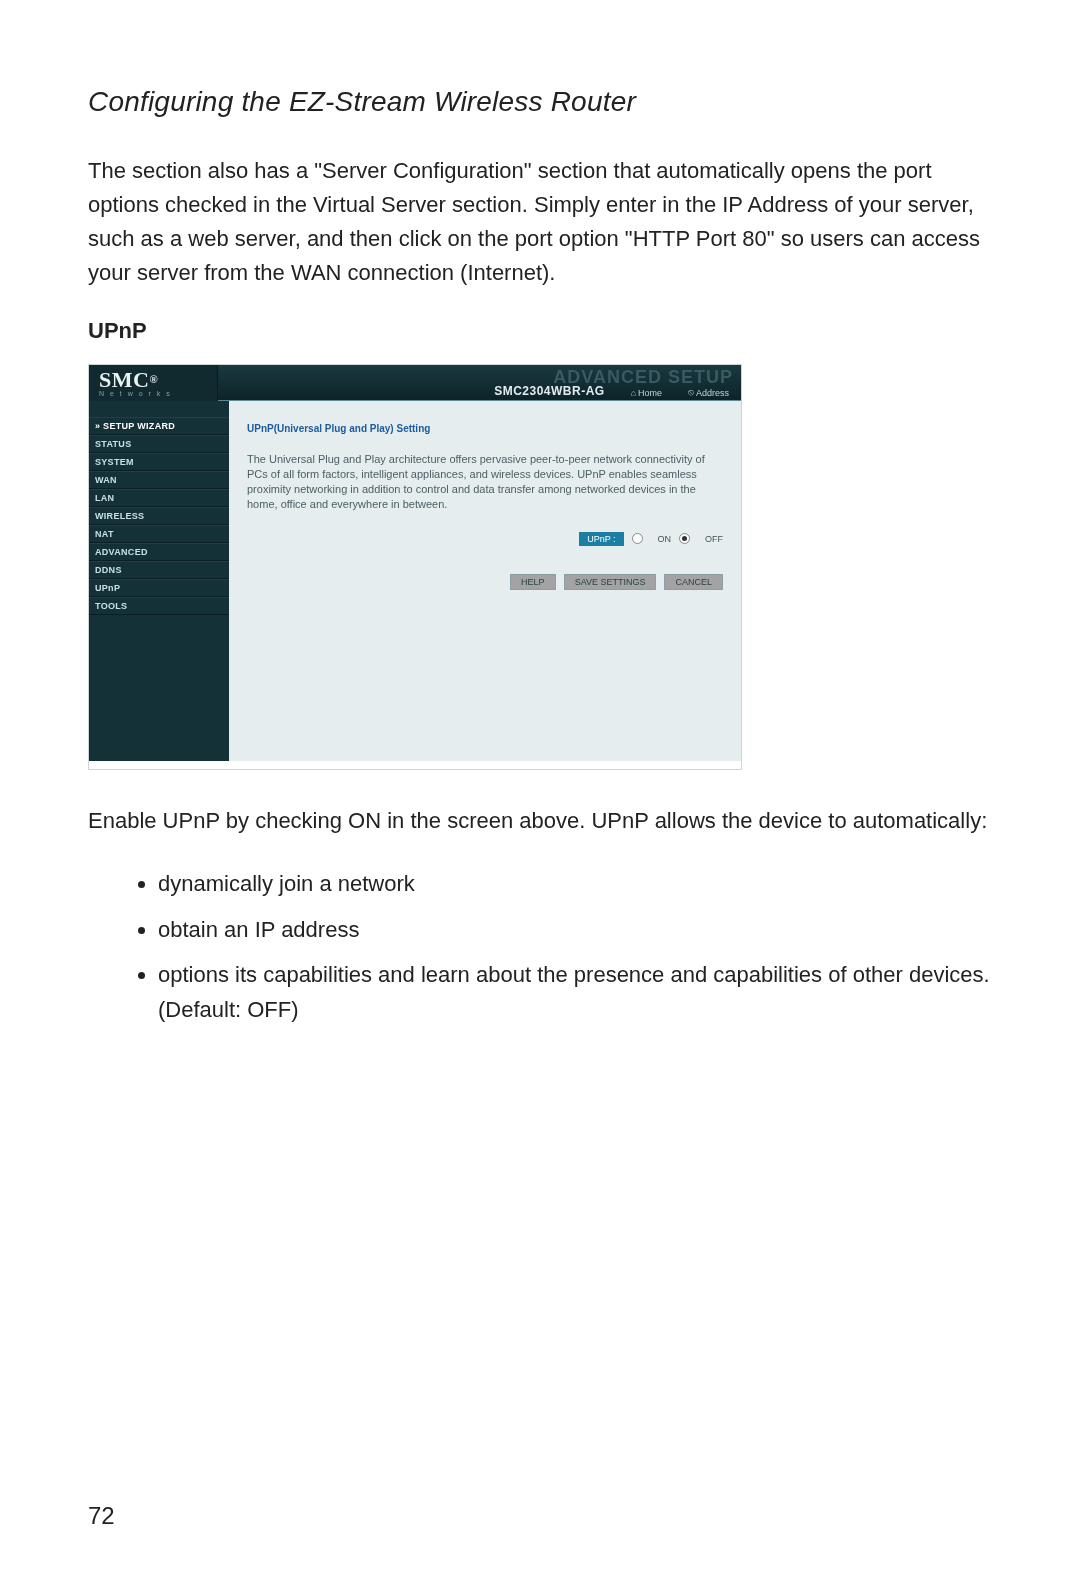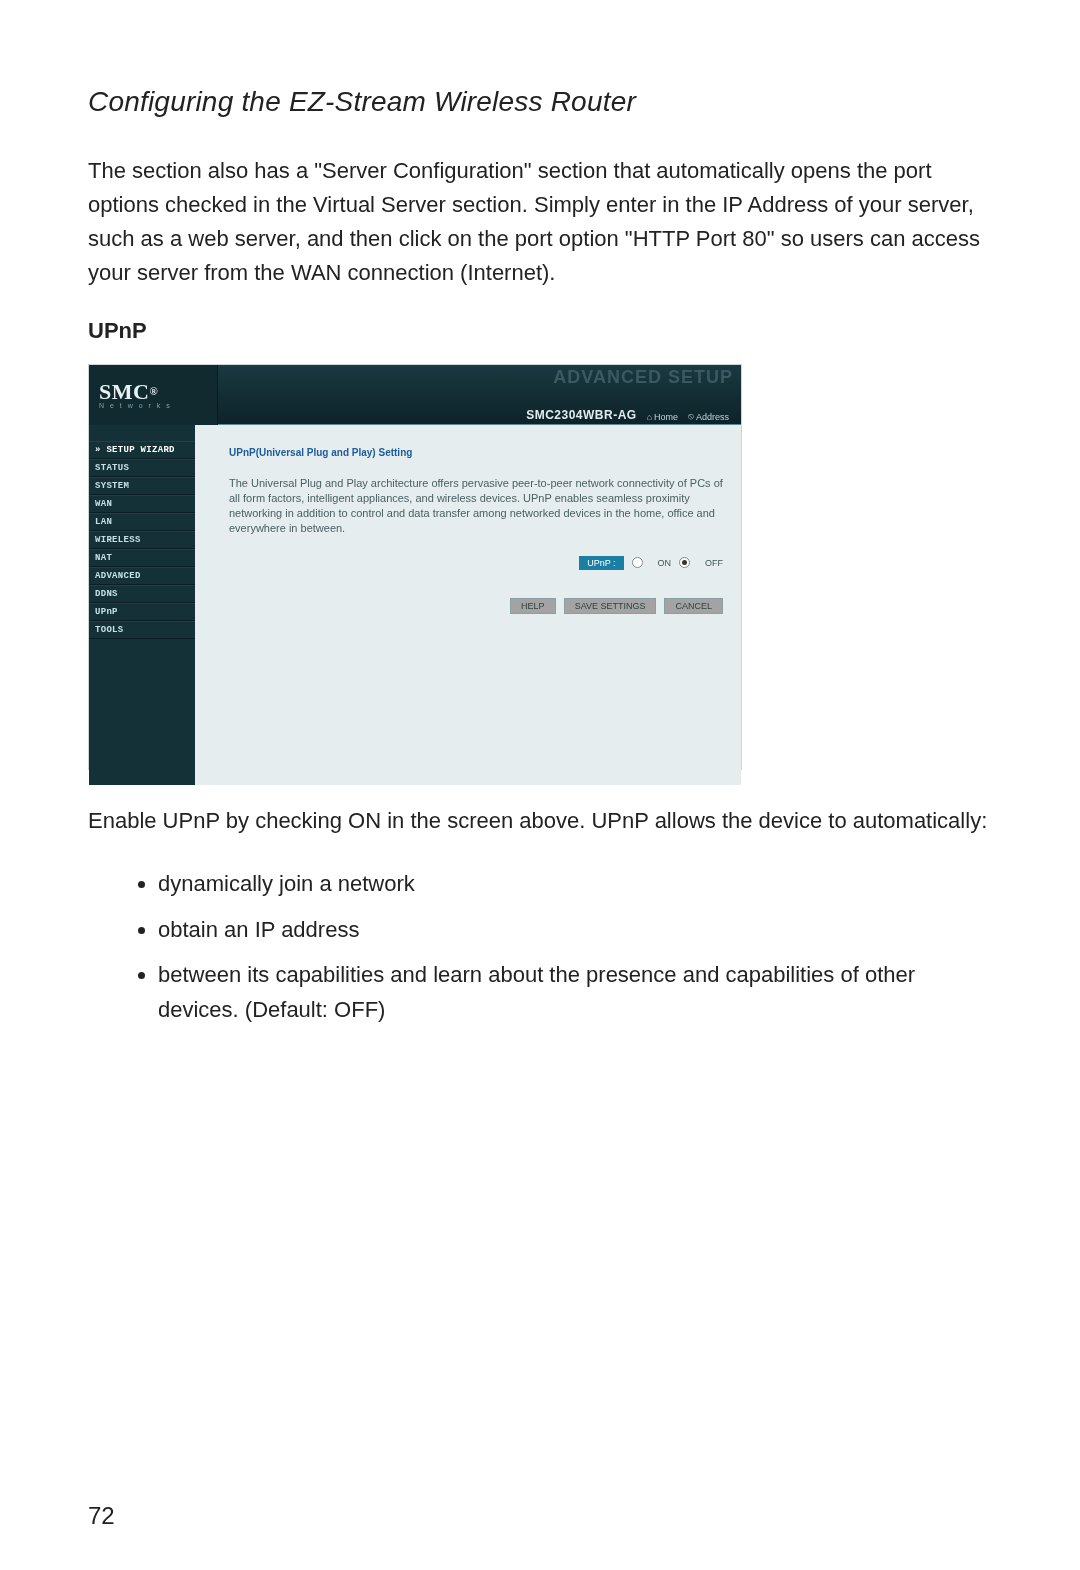--- a/index.html
+++ b/index.html
@@ -59,21 +59,21 @@
     width: 654px;
     height: 406px;
     margin: 6px 0 34px 0;
     font-family: Arial, Helvetica, sans-serif;
     font-size: 10px;
     color: #a9c8cf;
     box-sizing: border-box;
     border: 1px solid #cfd4d7;
   }
   .router-shot .topbar {
-    height: 60px;
+    height: 36px;
     display: flex;
     background: #102a30;
   }
   .router-shot .brand-cell {
     width: 118px;
     display: flex;
     flex-direction: column;
     justify-content: center;
     align-items: flex-start;
     padding-left: 10px;
@@ -109,21 +109,21 @@
   .router-shot .model-line {
     position: absolute;
     left: 0;
     right: 0;
     bottom: 0;
     height: 16px;
     border-bottom: 1px solid #5f8a93;
     display: flex;
     align-items: flex-end;
     justify-content: flex-end;
-    gap: 10px;
+    gap: 26px;
     padding-right: 12px;
     padding-bottom: 2px;
     box-sizing: border-box;
   }
   .router-shot .model {
     font-size: 12px;
     font-weight: bold;
     letter-spacing: 0.5px;
     color: #e0ecee;
   }
@@ -134,46 +134,45 @@
     align-items: center;
     gap: 2px;
     cursor: pointer;
   }
 
   .router-shot .body {
     display: flex;
     height: calc(100% - 44px);
   }
   .router-shot .sidebar {
-    width: 106px;
+    width: 140px;
     background: #143138;
     box-sizing: border-box;
     padding-top: 16px;
-    font-family: Liberation Mono, monospace;
   }
   .router-shot .sidebar .nav-item {
     padding: 3px 6px;
     font-size: 9px;
     font-weight: bold;
     letter-spacing: 0.3px;
     color: #c6e0e4;
     border-bottom: 1px solid #0a1e23;
     border-top: 1px solid #1d4049;
     cursor: pointer;
   }
   .router-shot .sidebar .wizard {
     color: #ffffff;
     font-size: 9px;
   }
 
   .router-shot .content {
     flex: 1;
     background: #e6edee;
     box-sizing: border-box;
-    padding: 22px 18px 12px 34px;
+    padding: 22px 18px 12px 18px;
     position: relative;
     color: #3f5658;
   }
   .router-shot .panel-title {
     color: #1b5b9e;
     font-weight: bold;
     font-size: 10px;
     margin-bottom: 18px;
   }
   .router-shot .panel-desc {
@@ -294,17 +293,17 @@
         </div>
       </div>
     </div>
   </div>
 
   <div class="doc-para">Enable UPnP by checking ON in the screen above. UPnP allows the device to automatically:</div>
 
   <ul class="bullets">
     <li>dynamically join a network</li>
     <li>obtain an IP address</li>
-    <li>between its capabilities and learn about the presence and capabilities of other devices. (Default: OFF)</li>
+    <li>options its capabilities and learn about the presence and capabilities of other devices. (Default: OFF)</li>
   </ul>
 
   <div class="page-number">72</div>
 </div>
 
 </body></html>

